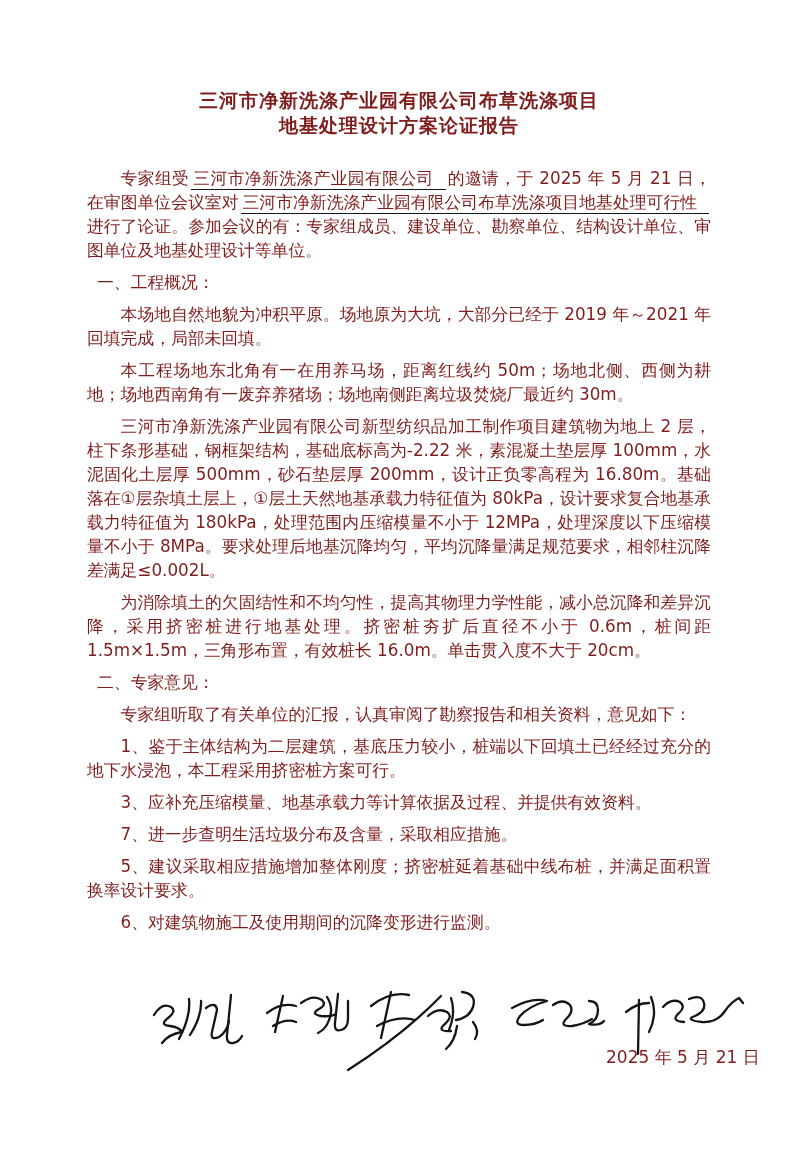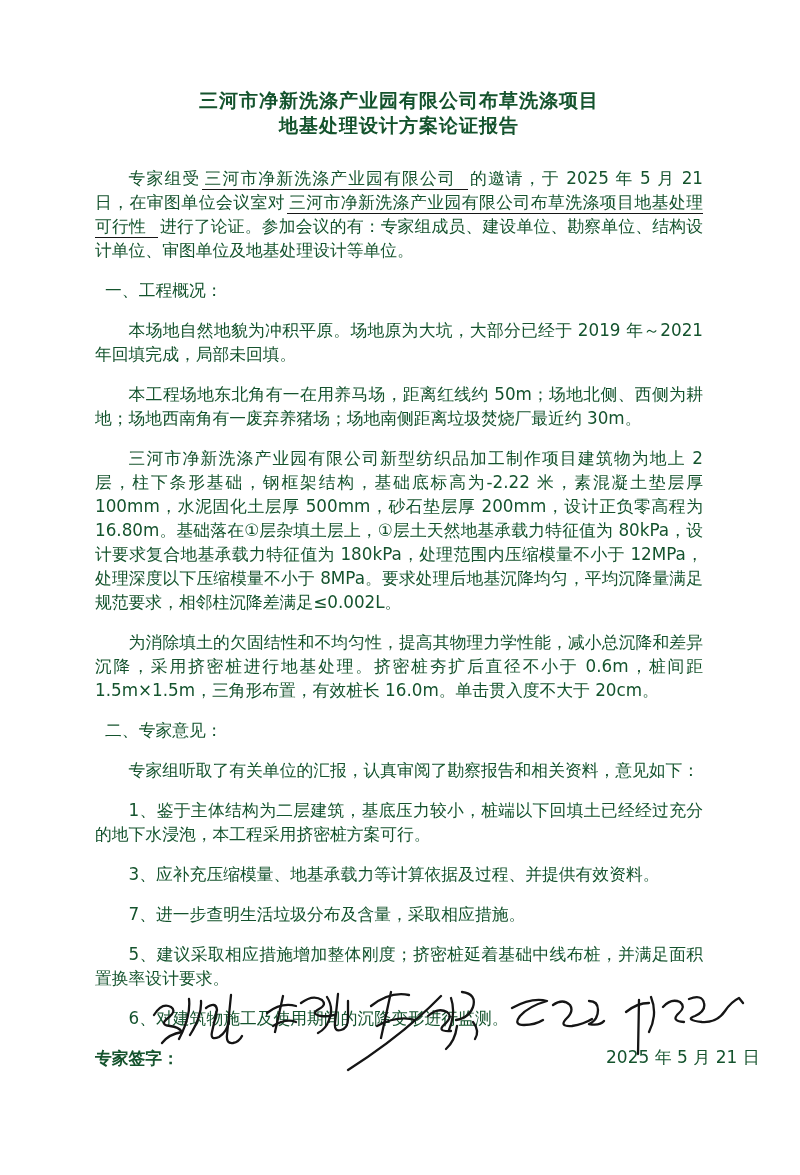--- a/index.html
+++ b/index.html
@@ -1,21 +1,21 @@
 <!DOCTYPE html>
 <html><head>
 <meta charset="utf-8">
 <style>
   html,body{margin:0;padding:0;background:#e8e8e8;}
   .page{
     position:relative;
     width:800px;height:1175px;
     background:#ffffff;
     font-family:"DejaVu Sans",sans-serif;
-    color:#14532d;
+    color:#7f1d1d;
     overflow:hidden;
     margin:0 auto;
   }
   .content{
     position:absolute;
     left:79px;top:88px;
     width:640px;
   }
   .title-line{
     font-size:19px;
@@ -23,21 +23,21 @@
     line-height:25px;
     text-align:center;
     letter-spacing:1px;
   }
   .body-text{
     margin-top:28px;
     font-size:16.8px;
     line-height:24px;
     text-align:justify;
   }
-  .body-text p{margin:16px;padding:0;}
+  .body-text p{margin:8px;padding:0;}
   p.indent{text-indent:2em;}
   p.heading{
     text-indent:0.6em;
     font-weight:normal;
   }
   .u{
     border-bottom:1.6px solid #161616;
     margin:0 2px;
     padding:0 12px 1px 2px;
   }
@@ -87,21 +87,20 @@
 
       <p class="heading">二、专家意见：</p>
 
       <p class="indent">专家组听取了有关单位的汇报，认真审阅了勘察报告和相关资料，意见如下：</p>
       <p class="indent">1、鉴于主体结构为二层建筑，基底压力较小，桩端以下回填土已经经过充分的地下水浸泡，本工程采用挤密桩方案可行。</p>
       <p class="indent">3、应补充压缩模量、地基承载力等计算依据及过程、并提供有效资料。</p>
       <p class="indent">7、进一步查明生活垃圾分布及含量，采取相应措施。</p>
       <p class="indent">5、建议采取相应措施增加整体刚度；挤密桩延着基础中线布桩，并满足面积置换率设计要求。</p>
       <p class="indent">6、对建筑物施工及使用期间的沉降变形进行监测。</p>
 
-      <p class="sign-label">专家签字：</p>
     </div>
   </div>
 
   <svg class="signatures" viewBox="0 0 620 95" aria-hidden="true">
     <g>
       <path d="M14,30 q8,-13 17,-8 q6,4 -3,11 q-9,7 2,8 q9,1 12,6 q-13,2 -20,11"></path>
       <path d="M49,14 q2,17 -10,40"></path>
       <path d="M61,16 q1,15 -11,34"></path>
       <path d="M66,23 q10,-7 11,2 l-5,22 q-2,9 7,5 q8,-5 10,-16"></path>
       <path d="M91,10 l-4,40 q-1,9 6,8 q6,-1 9,-7"></path>

